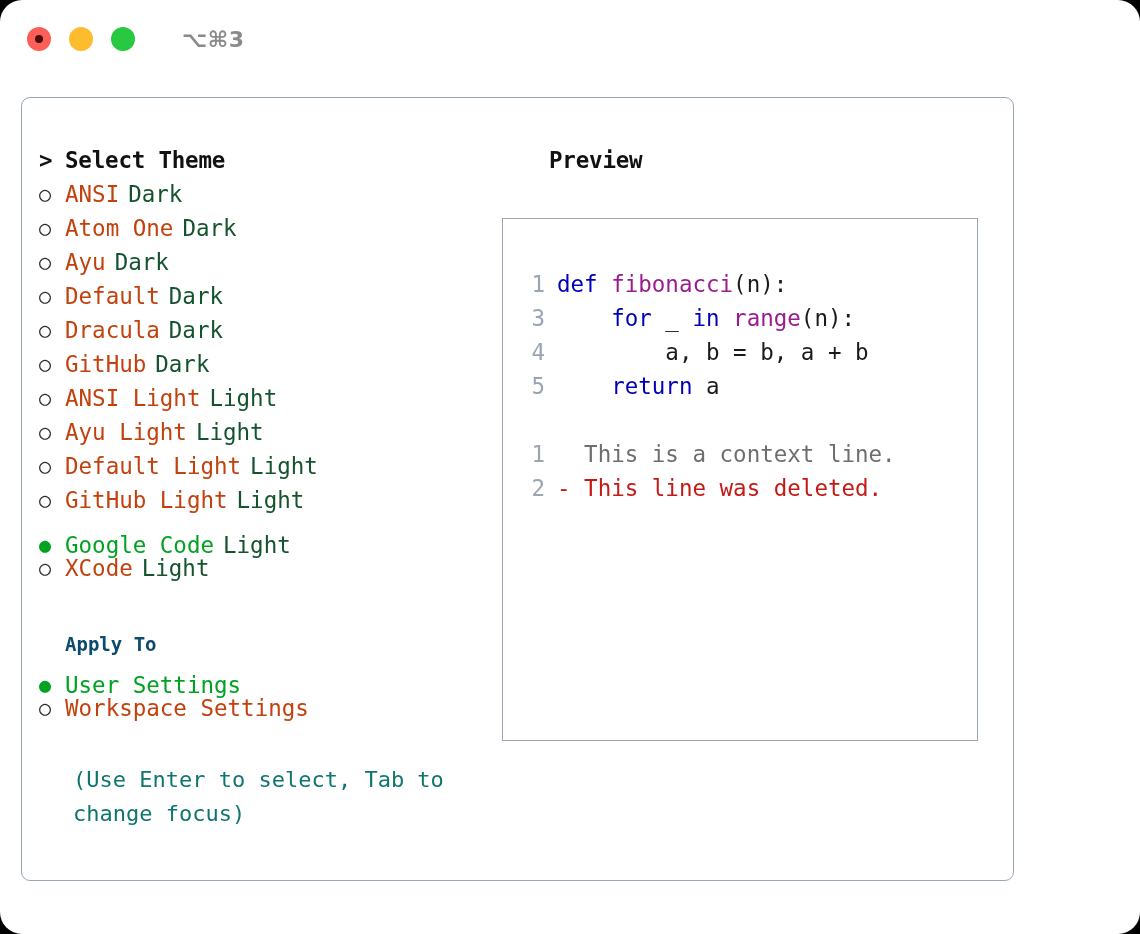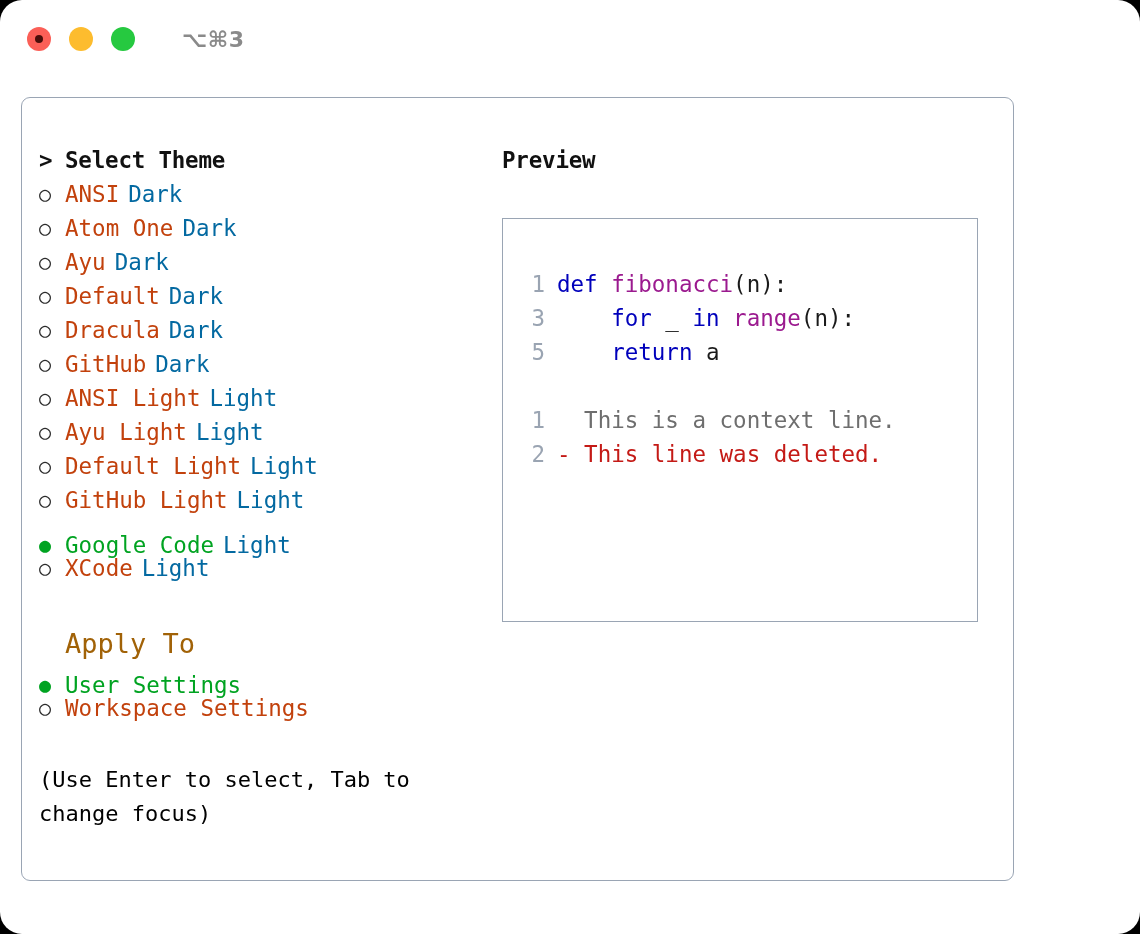--- a/index.html
+++ b/index.html
@@ -102,62 +102,65 @@
     font-size: 20px;
     color: #2b2b2b;
     position: relative;
     top: -1px;
   }
   .bullet.sel { color: #00a321; }
 
   .theme-name { color: #c2410c; }
   .theme-name.sel { color: #00a321; margin-top: 11px; }
   .tag {
-    color: #0369a1;
+    color: #14532d;
     margin-left: 9px;
   }
 
   .spacer-28 { height: 38px; }
   .spacer-hint { height: 34px; }
 
   .section-head {
-    color: #a16207;
+    color: #0c4a6e;
     padding-left: 26px;
-    font-size: 27px;
+    font-size: 19px;
     height: 34px;
     line-height: 34px;
     white-space: pre;
+    font-weight: bold;
   }
 
   .hint {
-    color: #000000;
+    color: #0f766e;
     font-size: 22px;
     line-height: 34px;
     width: 410px;
     white-space: pre-wrap;
+    margin-left: 34px;
   }
 
   
   .right-col {
     position: absolute;
     left: 480px;
     top: 49px;
     width: 490px;
   }
   .preview-title {
     font-size: 22.5px;
     font-weight: 700;
     color: #111111;
     letter-spacing: -0.2px;
     height: 34px;
+    margin-left: 47px;
   }
   .preview-box {
     margin-top: 37px;
     width: 476px;
-    height: 404px;
+    height: 523px;
     border: 1.6px solid #9aa5b4;
     background: #ffffff;
     padding: 48px 16px 0 16px;
   }
 
   .code-line {
     font-size: 22.5px;
     line-height: 34px;
     white-space: pre;
   }
@@ -232,20 +235,21 @@
       <div class="hint">(Use Enter to select, Tab to change focus)</div>
     </div>
 
     <div class="right-col">
       <div class="preview-title">Preview</div>
 
       <div class="preview-box">
         <div id="code-block">
             <div class="code-line"><span class="ln">1</span><span class="kw">def </span><span class="fn">fibonacci</span><span class="pl">(n):</span></div>
             <div class="code-line"><span class="ln">3</span><span class="pl">    </span><span class="kw">for</span><span class="pl"> _ </span><span class="kw">in</span><span class="pl"> </span><span class="fn">range</span><span class="pl">(n):</span></div>
+            <div class="code-line"><span class="ln">4</span><span class="pl">        a, b = b, a + b</span></div>
             <div class="code-line"><span class="ln">5</span><span class="pl">    </span><span class="kw">return</span><span class="pl"> a</span></div>
           </div>
         <div class="diff-gap"></div>
         <div id="diff-block">
             <div class="code-line"><span class="ln">1</span><span class="dctx">  </span><span class="dctx">This is a context line.</span></div>
             <div class="code-line"><span class="ln">2</span><span class="ddel">- </span><span class="ddel">This line was deleted.</span></div>
           </div>
       </div>
     </div>
 

